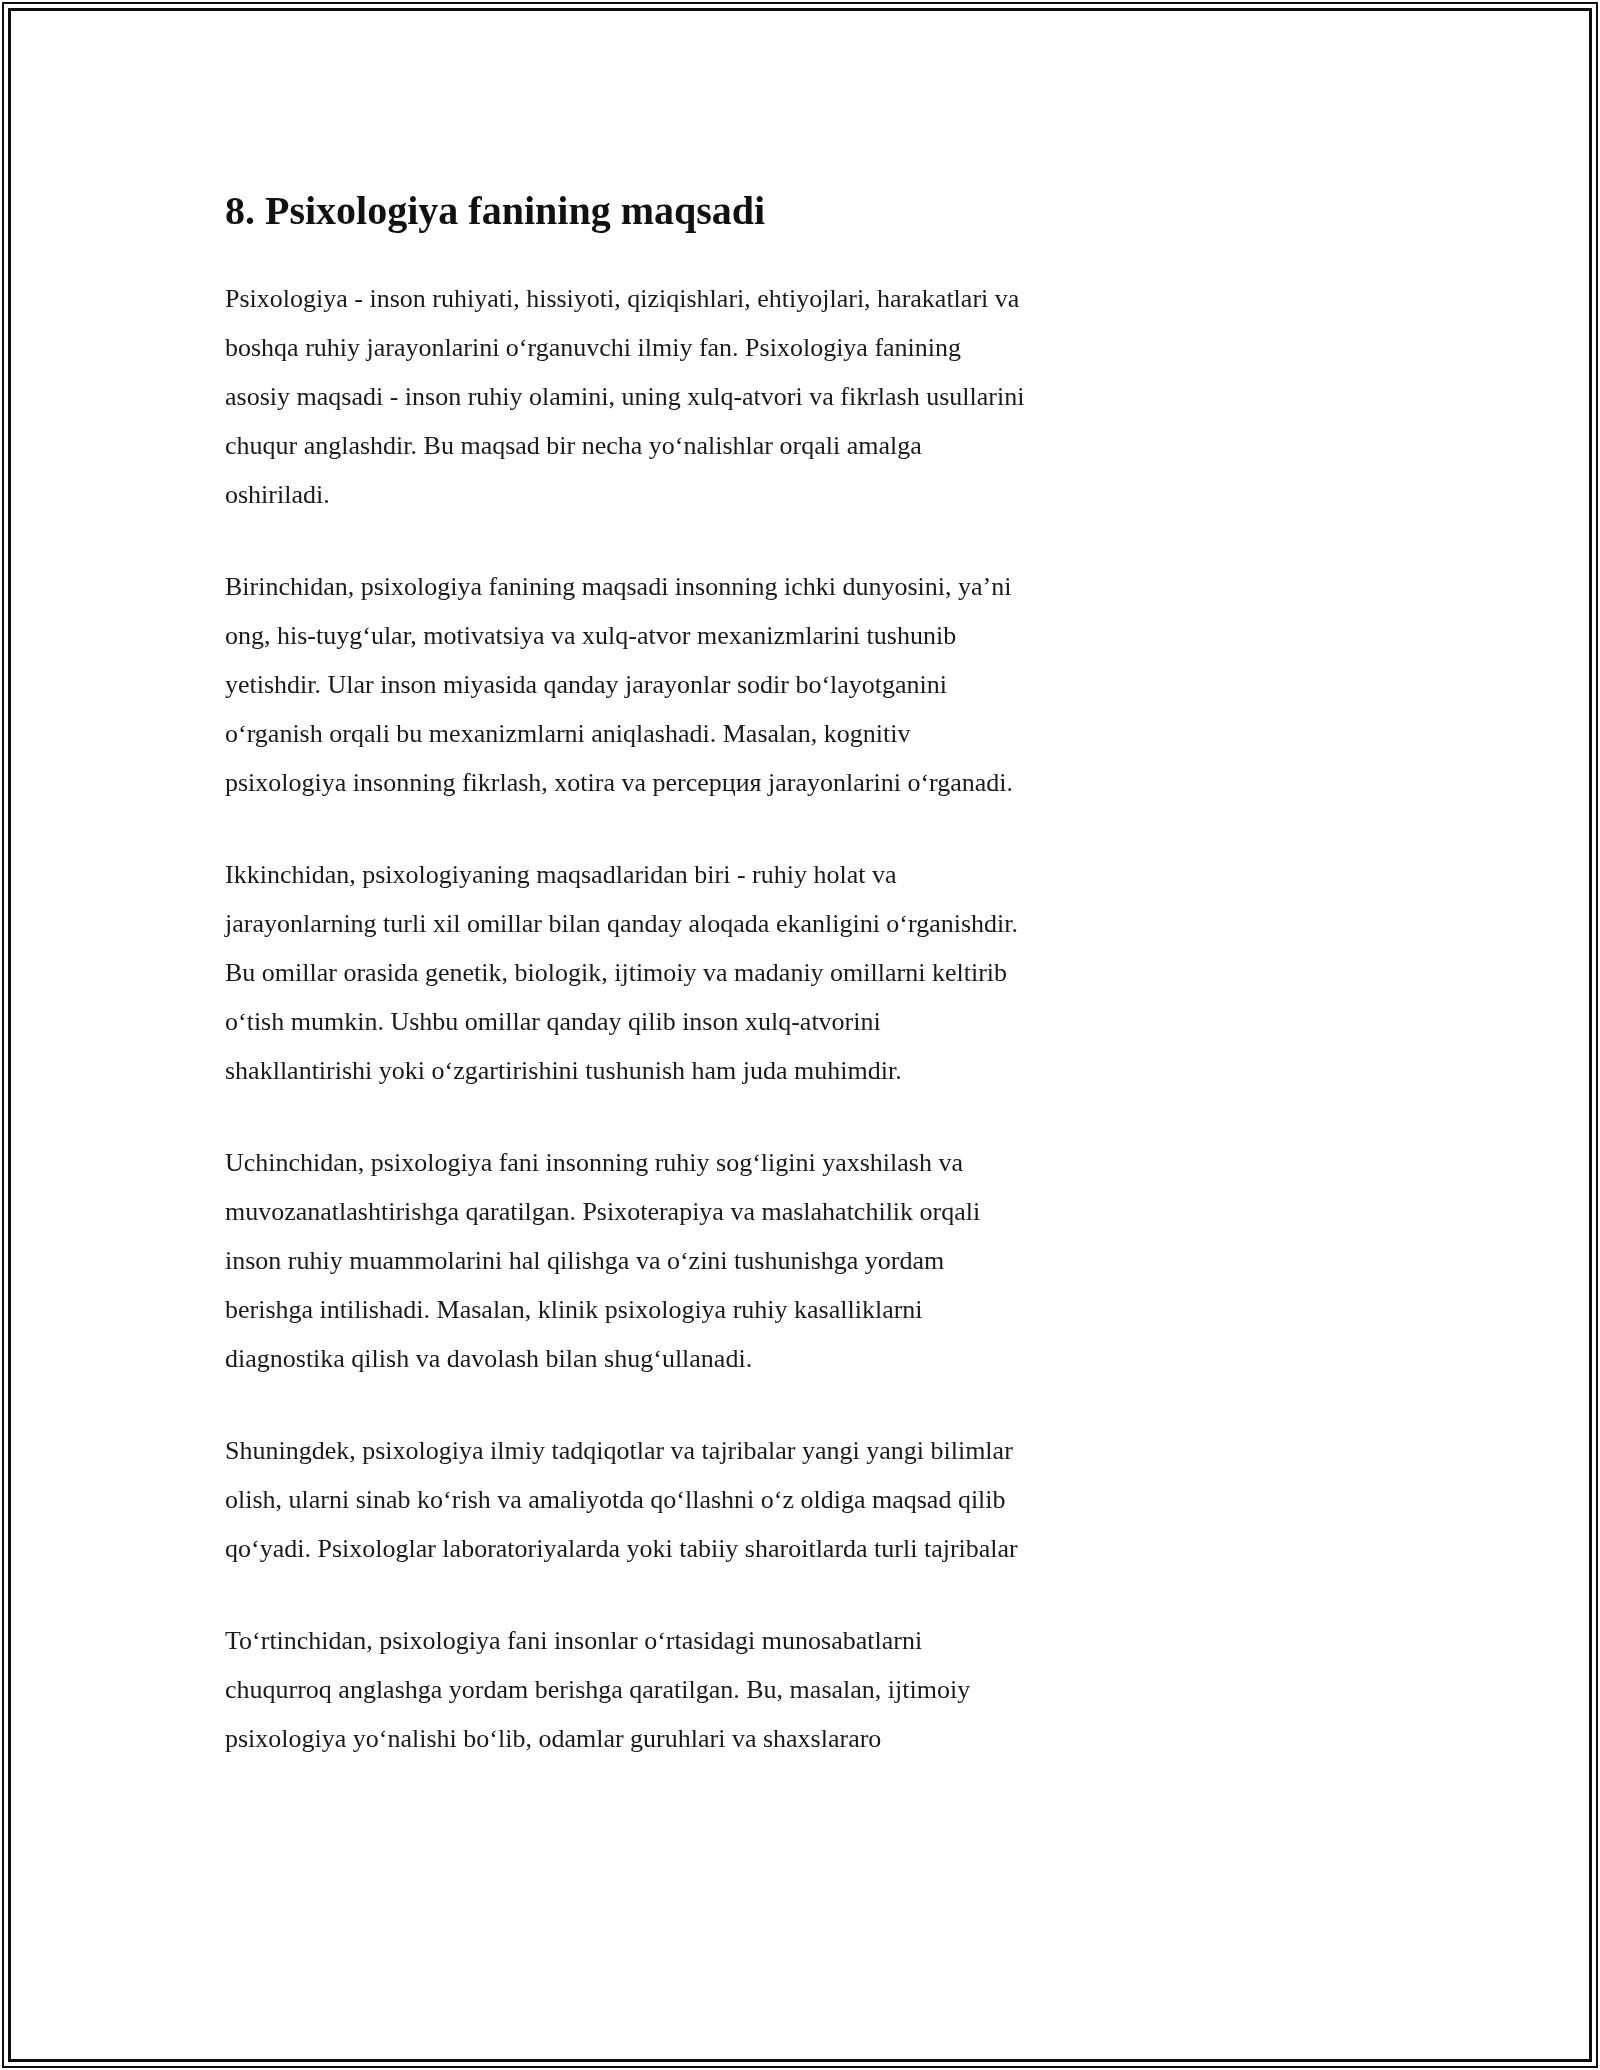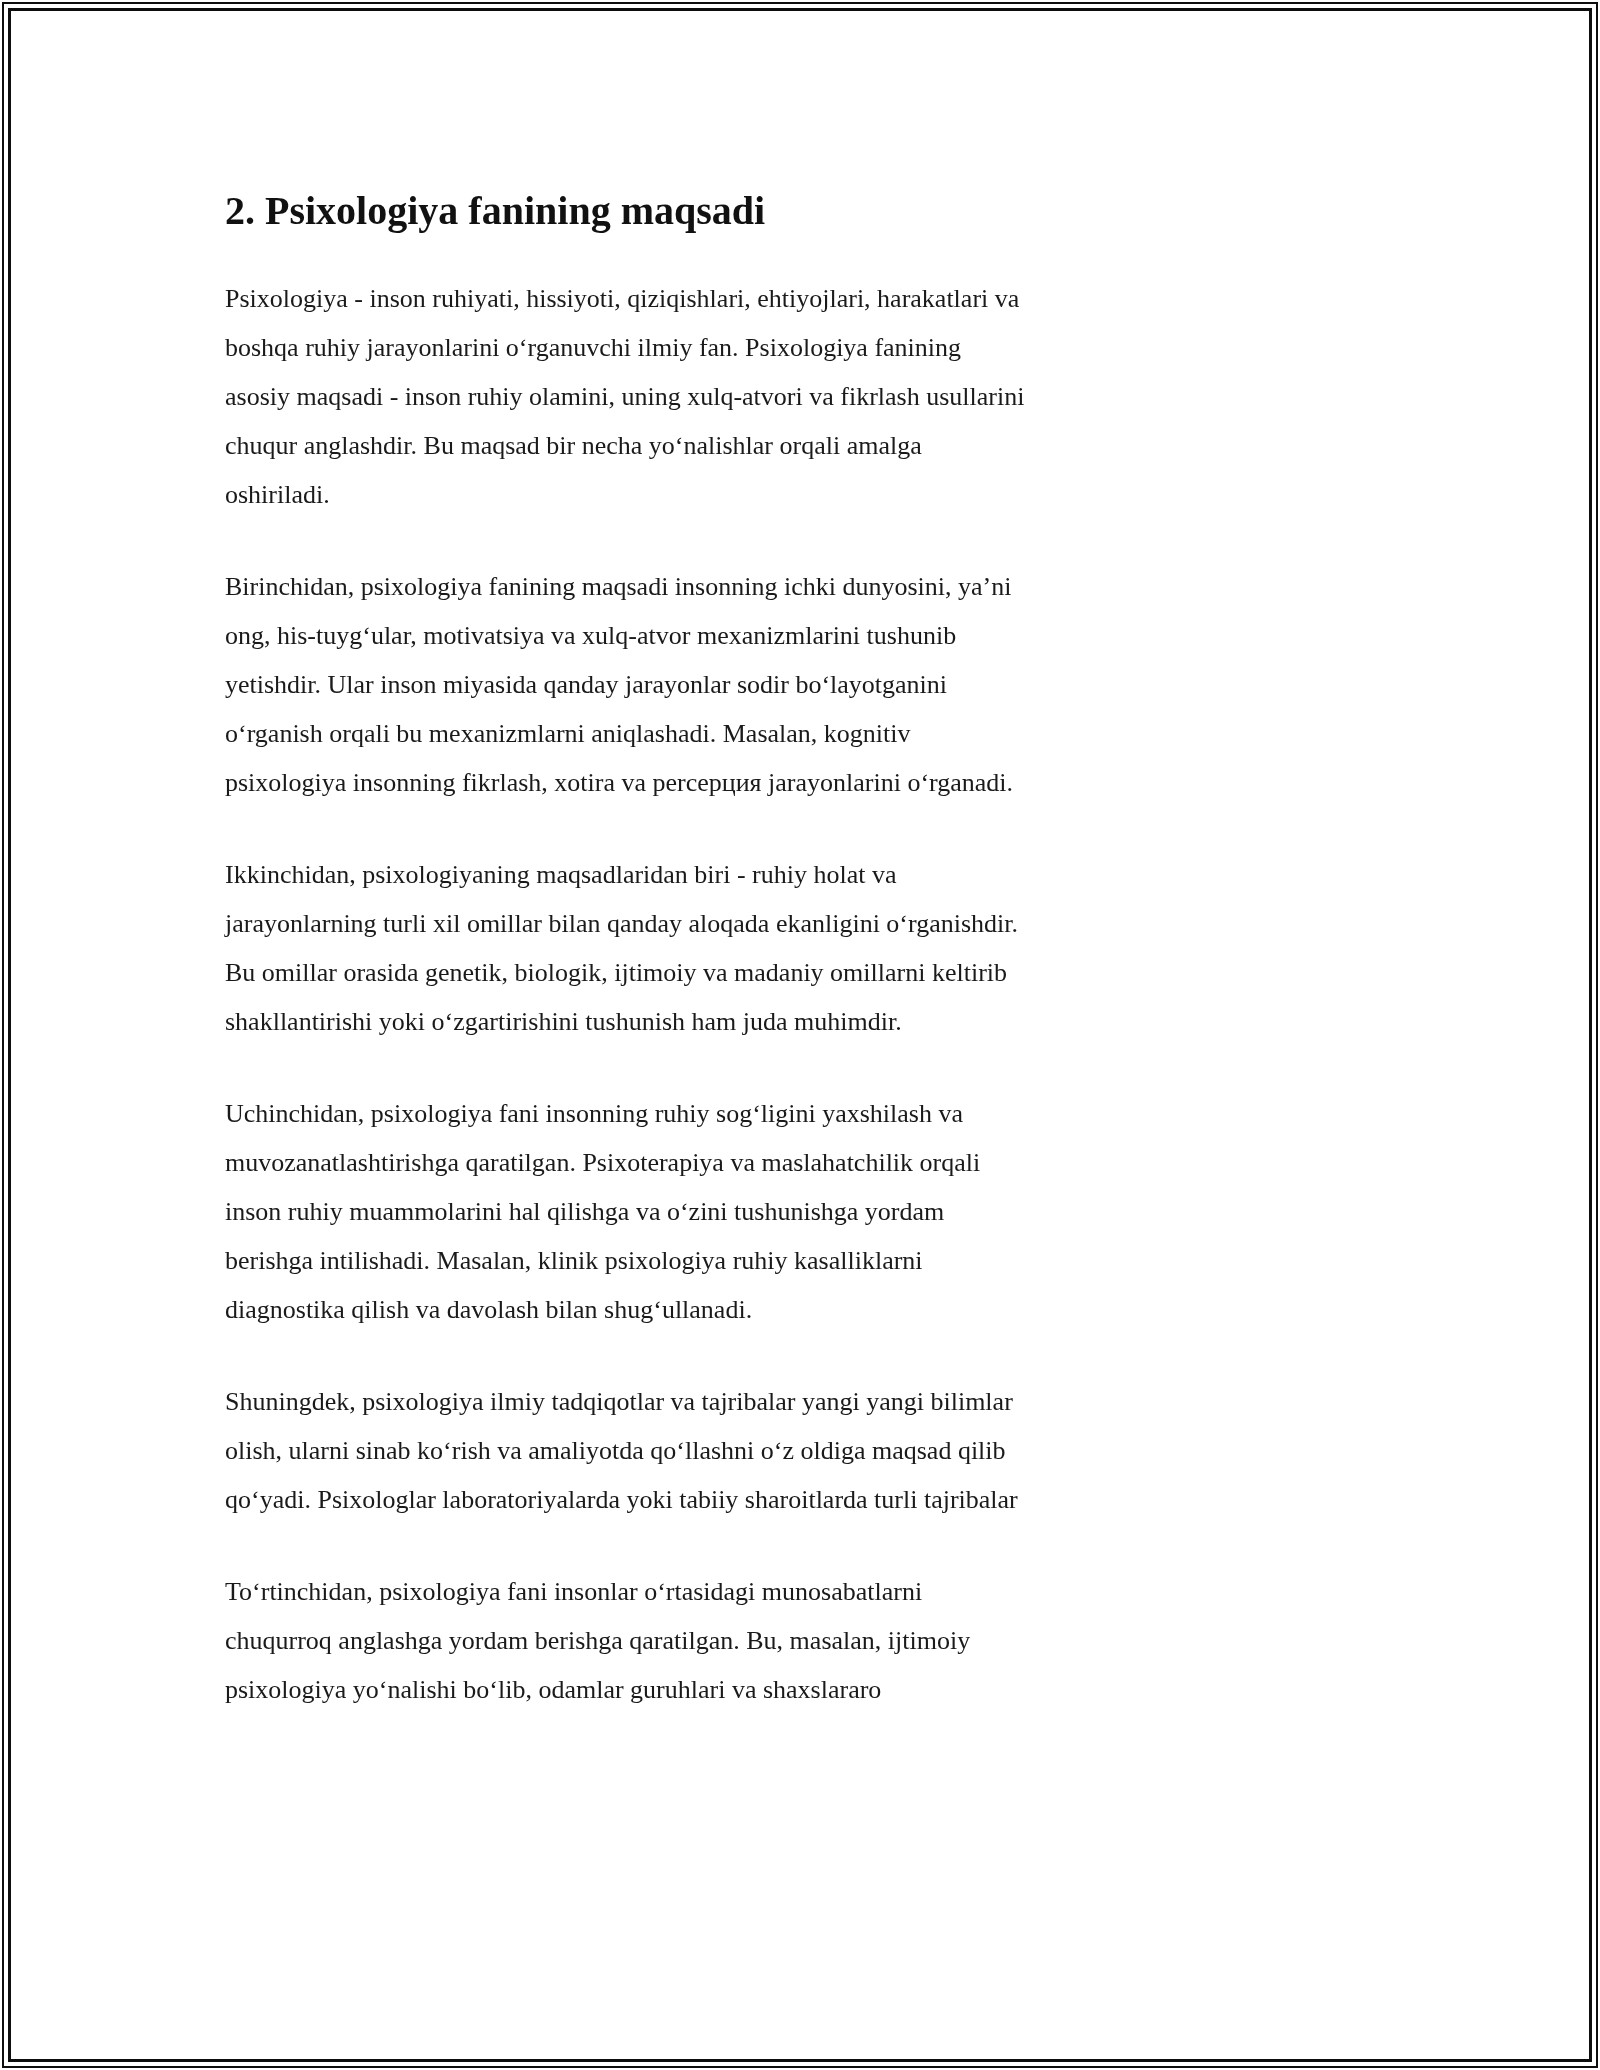--- a/index.html
+++ b/index.html
@@ -55,40 +55,41 @@
     white-space: nowrap;
   }
 </style>
 </head>
 <body>
 
 <div class="page">
   <div class="frame-outer"></div>
   <div class="frame-inner"></div>
   <div class="content">
-    <h1 class="doc-heading">2. Psixologiya fanining maqsadi</h1>
+    <h1 class="doc-heading">8. Psixologiya fanining maqsadi</h1>
     <div id="doc-body">
         <p class="doc-paragraph">
           <span class="text-line">Psixologiya - inson ruhiyati, hissiyoti, qiziqishlari, ehtiyojlari, harakatlari va</span>
           <span class="text-line">boshqa ruhiy jarayonlarini o‘rganuvchi ilmiy fan. Psixologiya fanining</span>
           <span class="text-line">asosiy maqsadi - inson ruhiy olamini, uning xulq-atvori va fikrlash usullarini</span>
           <span class="text-line">chuqur anglashdir. Bu maqsad bir necha yo‘nalishlar orqali amalga</span>
           <span class="text-line">oshiriladi.</span>
         </p>
         <p class="doc-paragraph">
           <span class="text-line">Birinchidan, psixologiya fanining maqsadi insonning ichki dunyosini, ya’ni</span>
           <span class="text-line">ong, his-tuyg‘ular, motivatsiya va xulq-atvor mexanizmlarini tushunib</span>
           <span class="text-line">yetishdir. Ular inson miyasida qanday jarayonlar sodir bo‘layotganini</span>
           <span class="text-line">o‘rganish orqali bu mexanizmlarni aniqlashadi. Masalan, kognitiv</span>
           <span class="text-line">psixologiya insonning fikrlash, xotira va percepция jarayonlarini o‘rganadi.</span>
         </p>
         <p class="doc-paragraph">
           <span class="text-line">Ikkinchidan, psixologiyaning maqsadlaridan biri - ruhiy holat va</span>
           <span class="text-line">jarayonlarning turli xil omillar bilan qanday aloqada ekanligini o‘rganishdir.</span>
           <span class="text-line">Bu omillar orasida genetik, biologik, ijtimoiy va madaniy omillarni keltirib</span>
+          <span class="text-line">o‘tish mumkin. Ushbu omillar qanday qilib inson xulq-atvorini</span>
           <span class="text-line">shakllantirishi yoki o‘zgartirishini tushunish ham juda muhimdir.</span>
         </p>
         <p class="doc-paragraph">
           <span class="text-line">Uchinchidan, psixologiya fani insonning ruhiy sog‘ligini yaxshilash va</span>
           <span class="text-line">muvozanatlashtirishga qaratilgan. Psixoterapiya va maslahatchilik orqali</span>
           <span class="text-line">inson ruhiy muammolarini hal qilishga va o‘zini tushunishga yordam</span>
           <span class="text-line">berishga intilishadi. Masalan, klinik psixologiya ruhiy kasalliklarni</span>
           <span class="text-line">diagnostika qilish va davolash bilan shug‘ullanadi.</span>
         </p>
         <p class="doc-paragraph">

